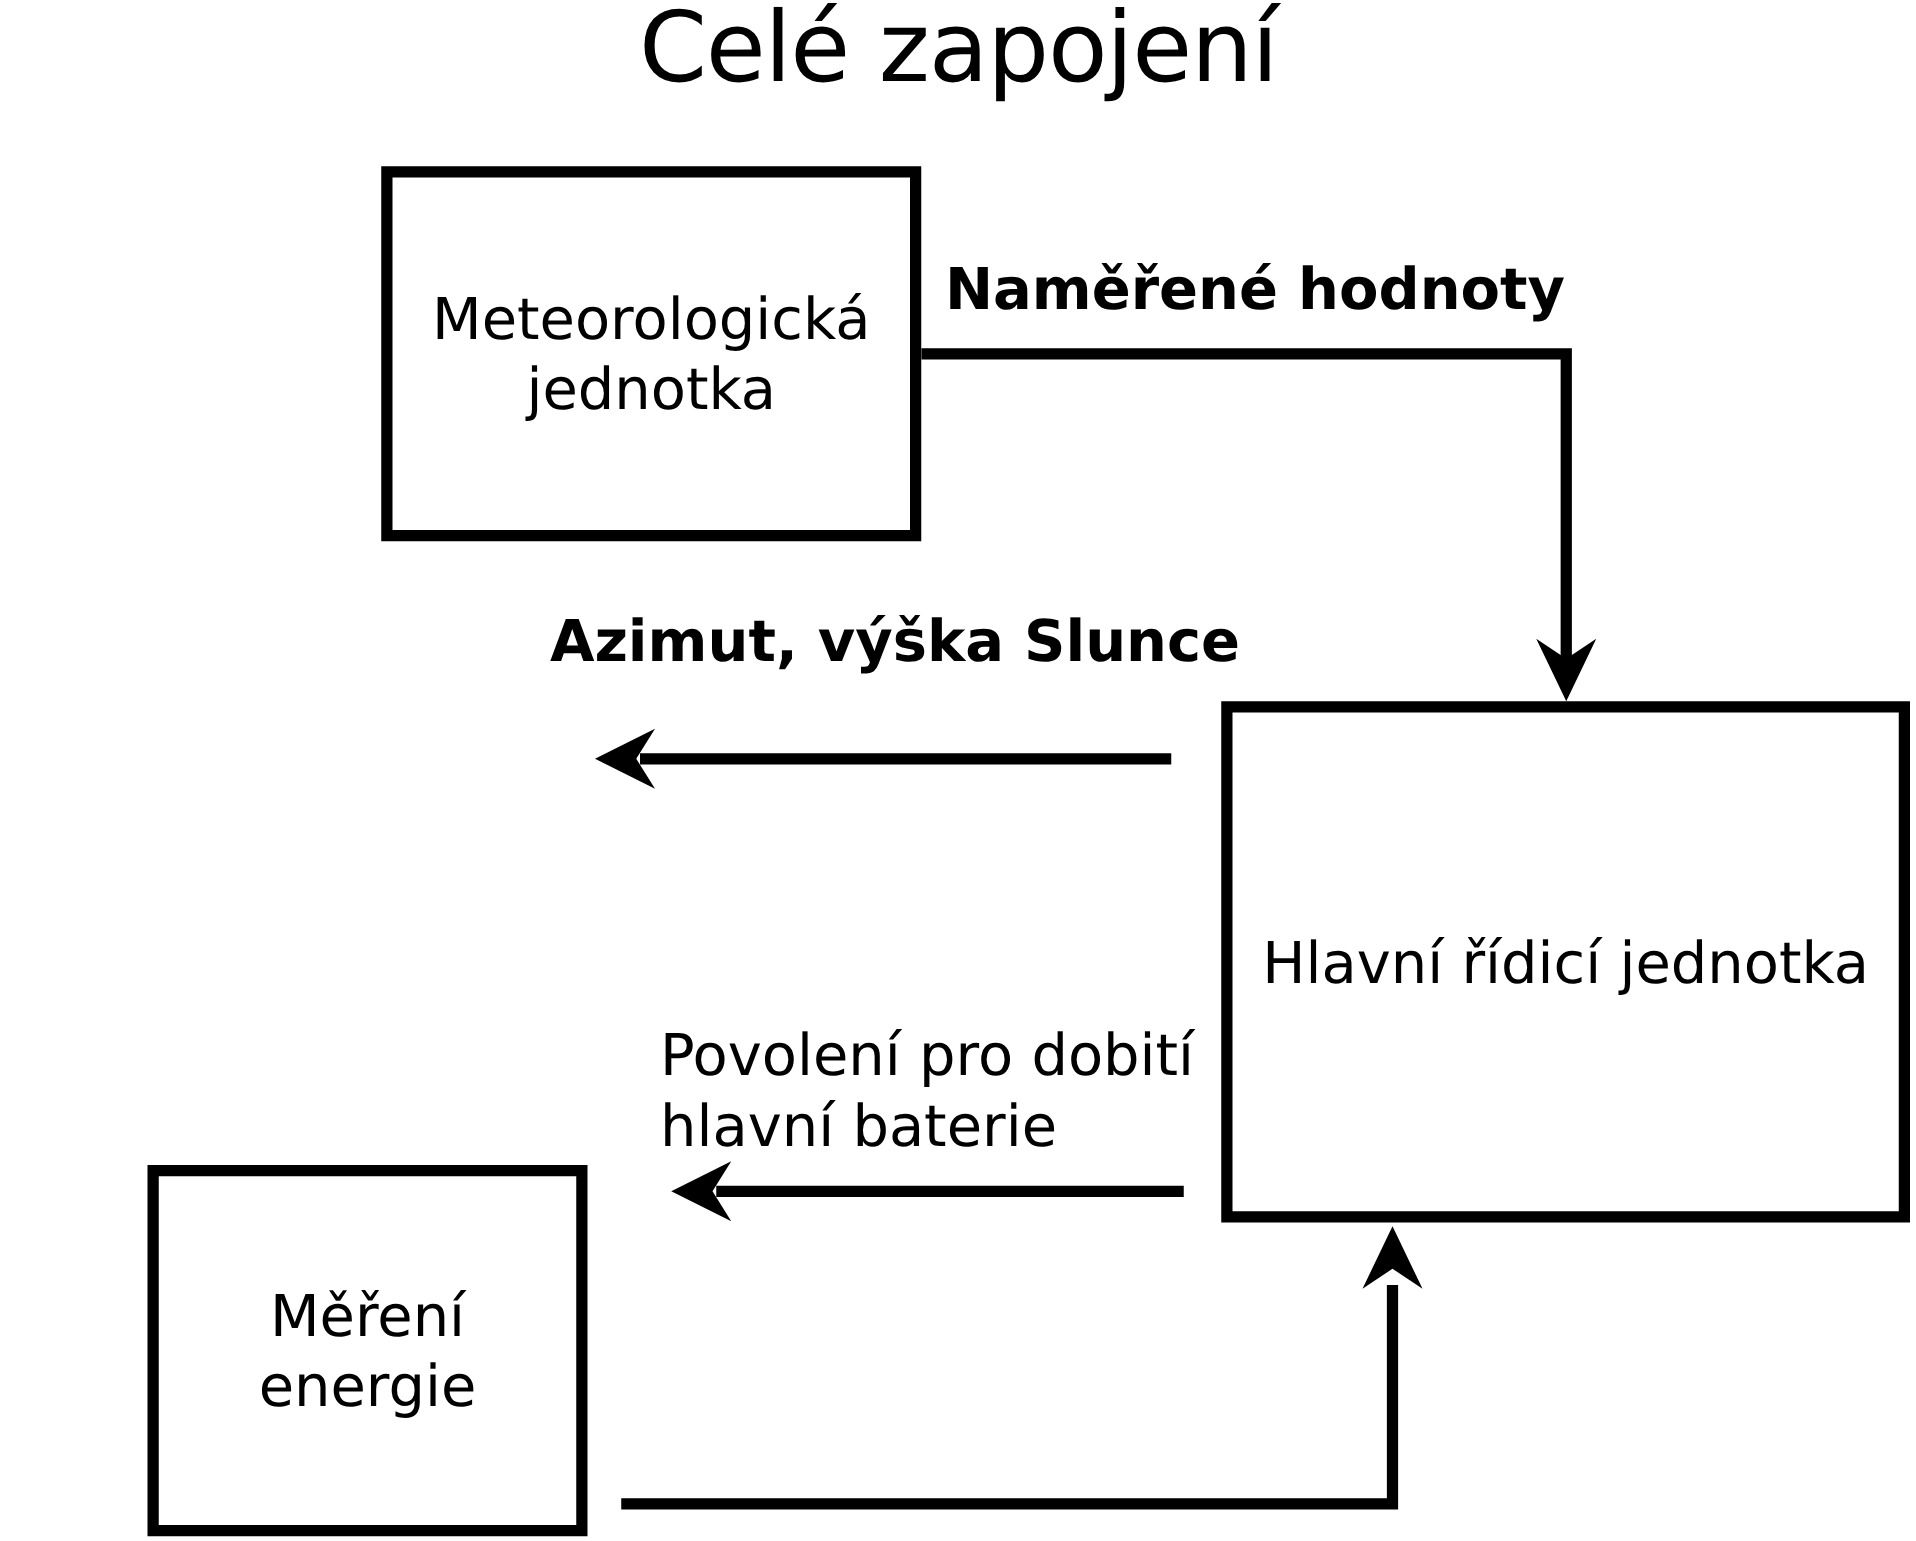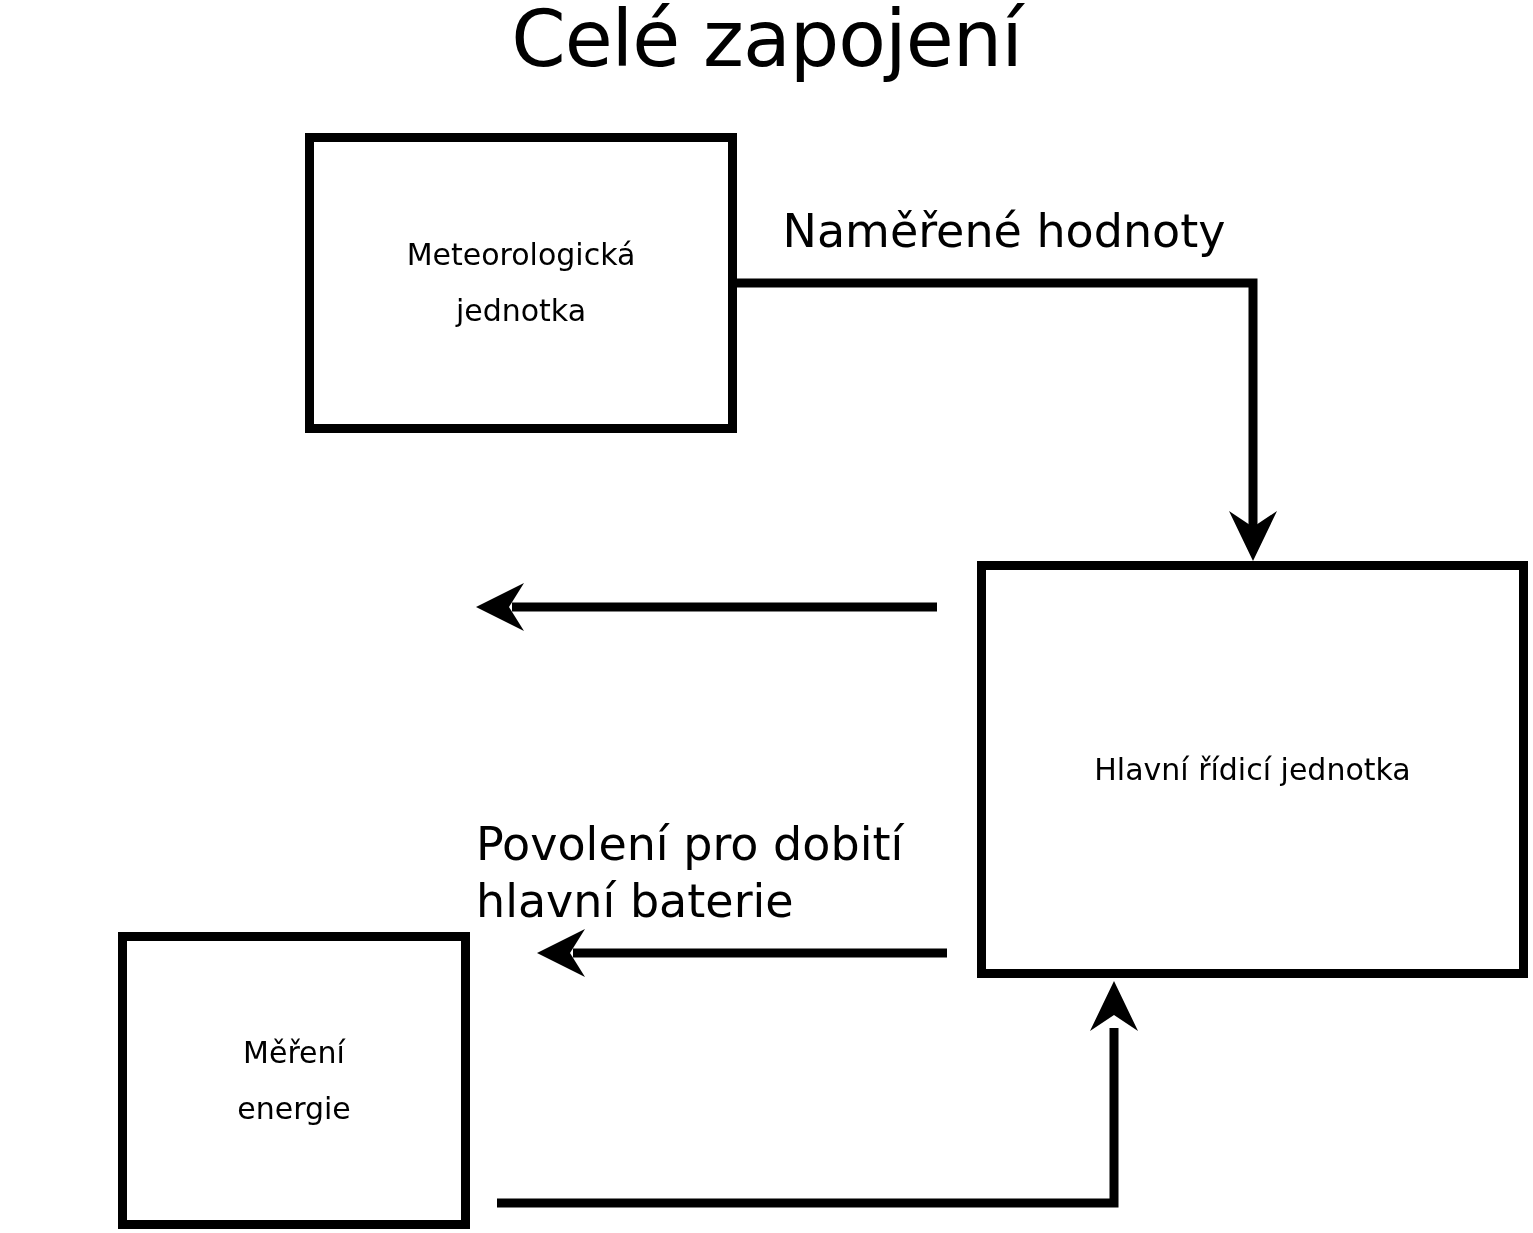--- a/index.html
+++ b/index.html
@@ -33,39 +33,39 @@
     position:absolute;
     border:9px solid var(--ink);
     background:var(--bg);
     display:flex;
     align-items:center;
     justify-content:center;
     text-align:center;
     box-sizing:border-box;
   }
   .node span{
-    font-size:30px;
+    font-size:46px;
     line-height:56px;
     white-space:pre-line;
   }
   #node-meteo   {left:305px; top:133px; width:432px; height:300px;}
   #node-sun     {left:2px;   top:488px; width:450px; height:302px;}
   #node-main    {left:977px; top:561px; width:551px; height:417px;}
   #node-energy  {left:118px; top:932px; width:352px; height:297px;}
 
   .edge-label{
     position:absolute;
     font-size:46px;
     line-height:57px;
     white-space:pre-line;
   }
-  .edge-label.centered{transform:translateX(-50%);text-align:center;white-space:pre;}
+  .edge-label.centered{transform:translateX(-50%);text-align:center;white-space:pre;font-weight:bold;}
   #lbl-measured-values{left:1004px; top:203px;}
   #lbl-azimuth        {left:716px;  top:485px;}
-  #lbl-charge         {left:476px;  top:816px; text-align:left;}
+  #lbl-charge         {left:528px;  top:816px; text-align:left;}
   #lbl-percent        {left:802px;  top:1124px;}
 </style>
 </head>
 <body>
 
 <div class="canvas">
 
   <h1 class="title">Celé zapojení</h1>
 
   <svg class="connectors" viewBox="0 0 1533 1233" xmlns="http://www.w3.org/2000/svg">
@@ -97,18 +97,19 @@
     <span>Měření
 energie</span>
   </div>
 
   <div class="node" id="node-main">
     <span>Hlavní řídicí jednotka</span>
   </div>
 
   <div class="edge-label centered" id="lbl-measured-values">Naměřené hodnoty</div>
 
+  <div class="edge-label centered" id="lbl-azimuth">Azimut, výška Slunce</div>
 
   <div class="edge-label" id="lbl-charge">Povolení pro dobití
 hlavní baterie</div>
 
 
 </div>
 
 </body></html>

